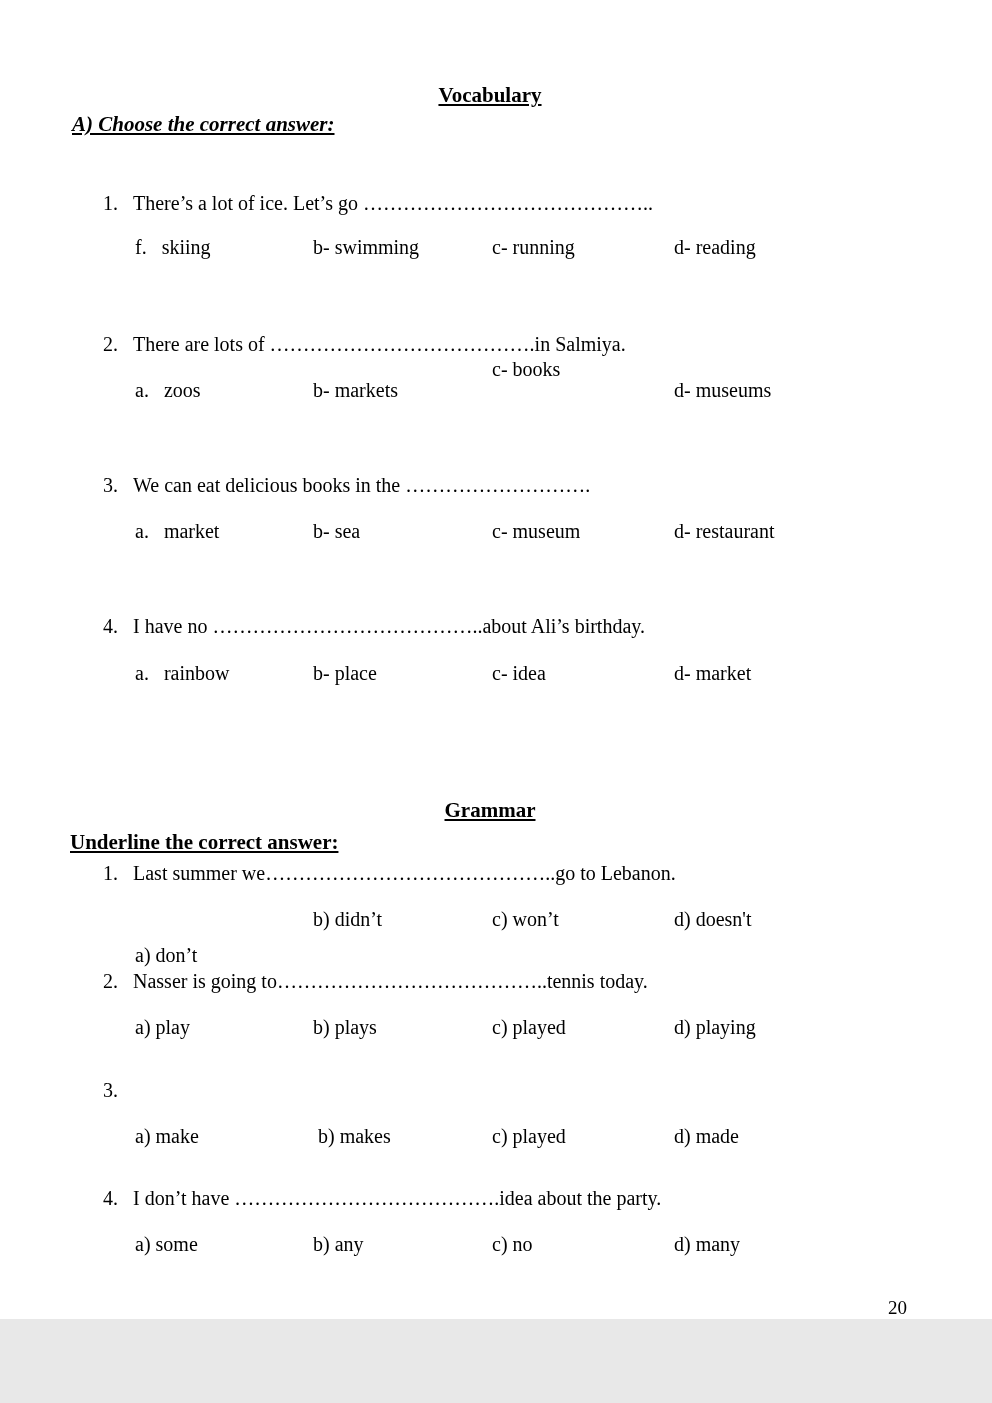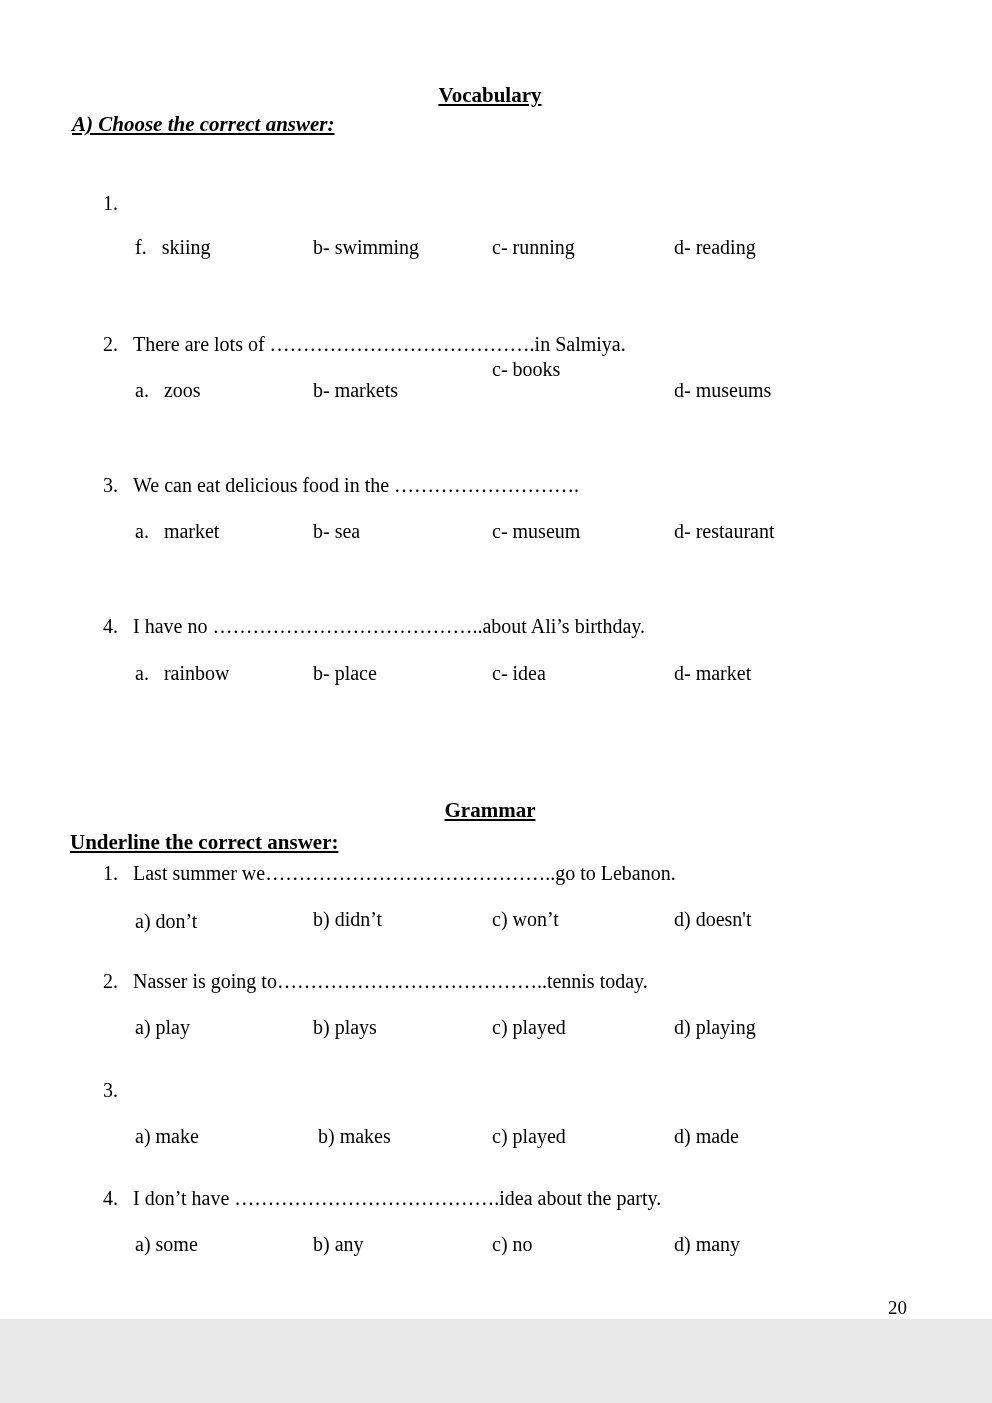--- a/index.html
+++ b/index.html
@@ -43,53 +43,54 @@
 </head>
 <body>
 
 <div class="page">
 
   <div class="section-title" style="top:82px">Vocabulary</div>
 
   <div class="abs instruction italic" style="left:72px; top:111px">A) Choose the correct answer:</div>
 
   <span class="abs qnum" style="top:190px">1.</span>
+  <span class="abs qtext" style="top:190px">There’s a lot of ice. Let’s go ……………………………………..</span>
   <span class="abs c1" style="top:234px">f.   skiing</span>
   <span class="abs c2" style="top:234px">b- swimming</span>
   <span class="abs c3" style="top:234px">c- running</span>
   <span class="abs c4" style="top:234px">d- reading</span>
 
   <span class="abs qnum" style="top:331px">2.</span>
   <span class="abs qtext" style="top:331px">There are lots of ………………………………….in Salmiya.</span>
   <span class="abs c1" style="top:377px">a.   zoos</span>
   <span class="abs c2" style="top:377px">b- markets</span>
   <span class="abs c3" style="top:356px">c- books</span>
   <span class="abs c4" style="top:377px">d- museums</span>
 
   <span class="abs qnum" style="top:472px">3.</span>
-  <span class="abs qtext" style="top:472px">We can eat delicious food in the ……………………….</span>
+  <span class="abs qtext" style="top:472px">We can eat delicious books in the ……………………….</span>
   <span class="abs c1" style="top:518px">a.   market</span>
   <span class="abs c2" style="top:518px">b- sea</span>
   <span class="abs c3" style="top:518px">c- museum</span>
   <span class="abs c4" style="top:518px">d- restaurant</span>
 
   <span class="abs qnum" style="top:613px">4.</span>
   <span class="abs qtext" style="top:613px">I have no …………………………………..about Ali’s birthday.</span>
   <span class="abs c1" style="top:660px">a.   rainbow</span>
   <span class="abs c2" style="top:660px">b- place</span>
   <span class="abs c3" style="top:660px">c- idea</span>
   <span class="abs c4" style="top:660px">d- market</span>
 
   <div class="section-title" style="top:797px">Grammar</div>
 
   <div class="abs instruction" style="left:70px; top:829px">Underline the correct answer:</div>
 
   <span class="abs qnum" style="top:860px">1.</span>
   <span class="abs qtext" style="top:860px">Last summer we……………………………………..go to Lebanon.</span>
-  <span class="abs c1" style="top:908px">a) don’t</span>
+  <span class="abs c1" style="top:942px">a) don’t</span>
   <span class="abs c2" style="top:906px">b) didn’t</span>
   <span class="abs c3" style="top:906px">c) won’t</span>
   <span class="abs c4" style="top:906px">d) doesn't</span>
 
   <span class="abs qnum" style="top:968px">2.</span>
   <span class="abs qtext" style="top:968px">Nasser is going to…………………………………..tennis today.</span>
   <span class="abs c1" style="top:1014px">a) play</span>
   <span class="abs c2" style="top:1014px">b) plays</span>
   <span class="abs c3" style="top:1014px">c) played</span>
   <span class="abs c4" style="top:1014px">d) playing</span>

